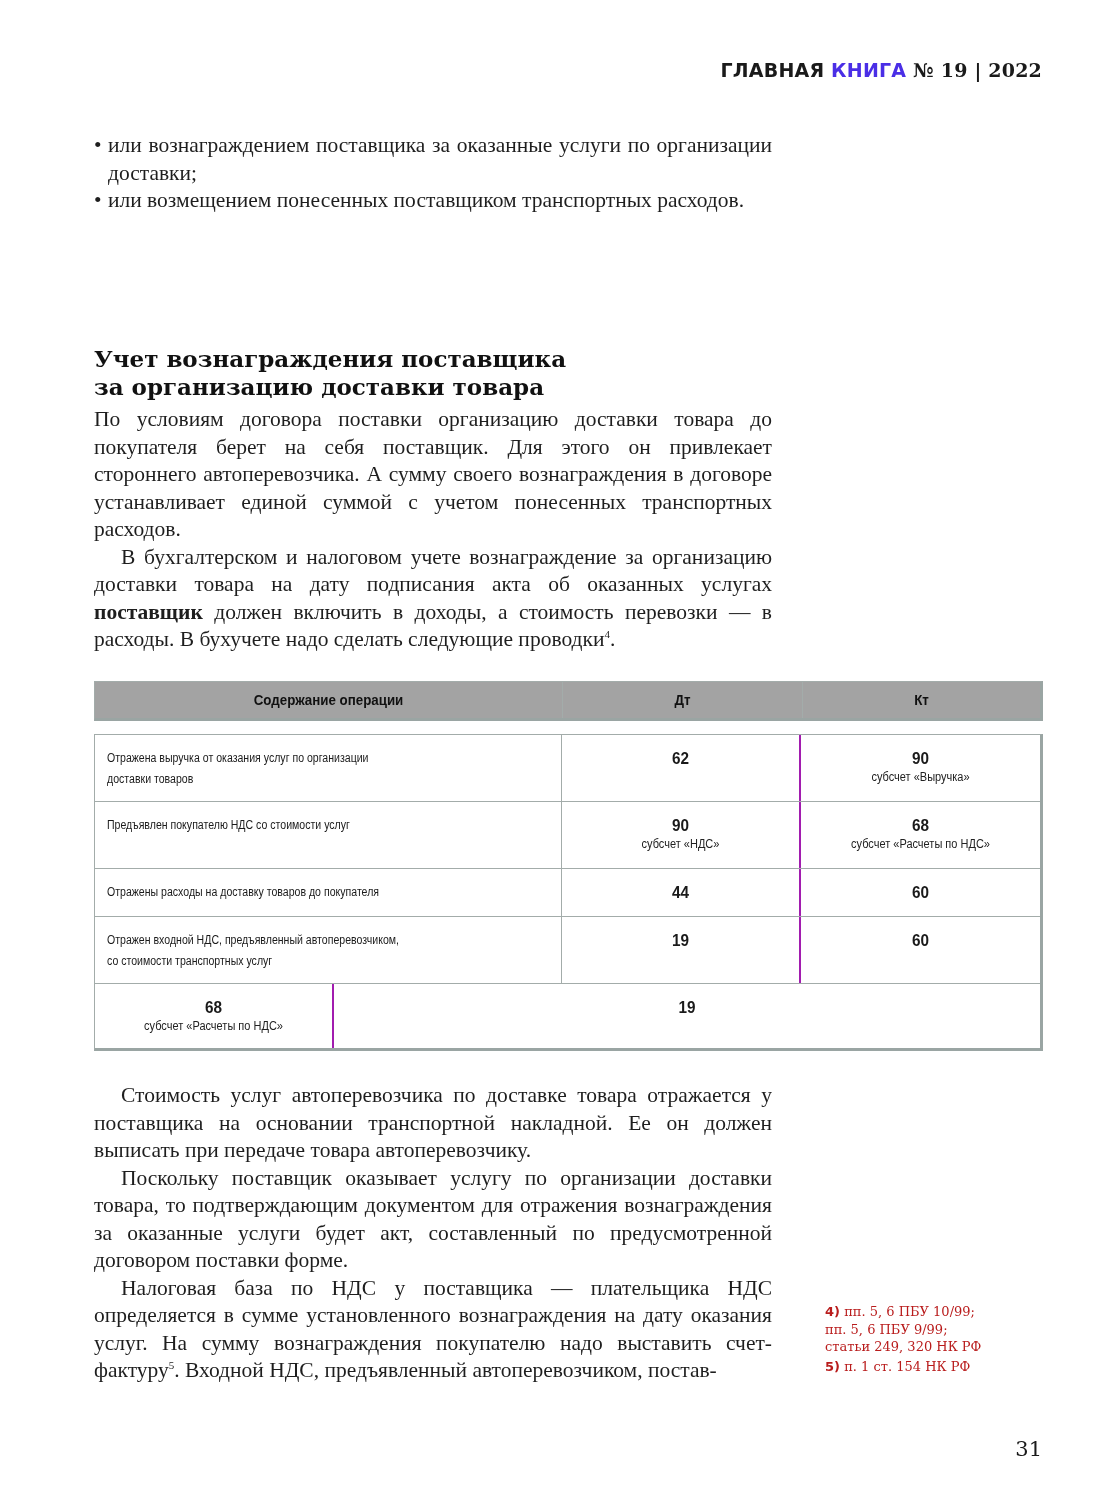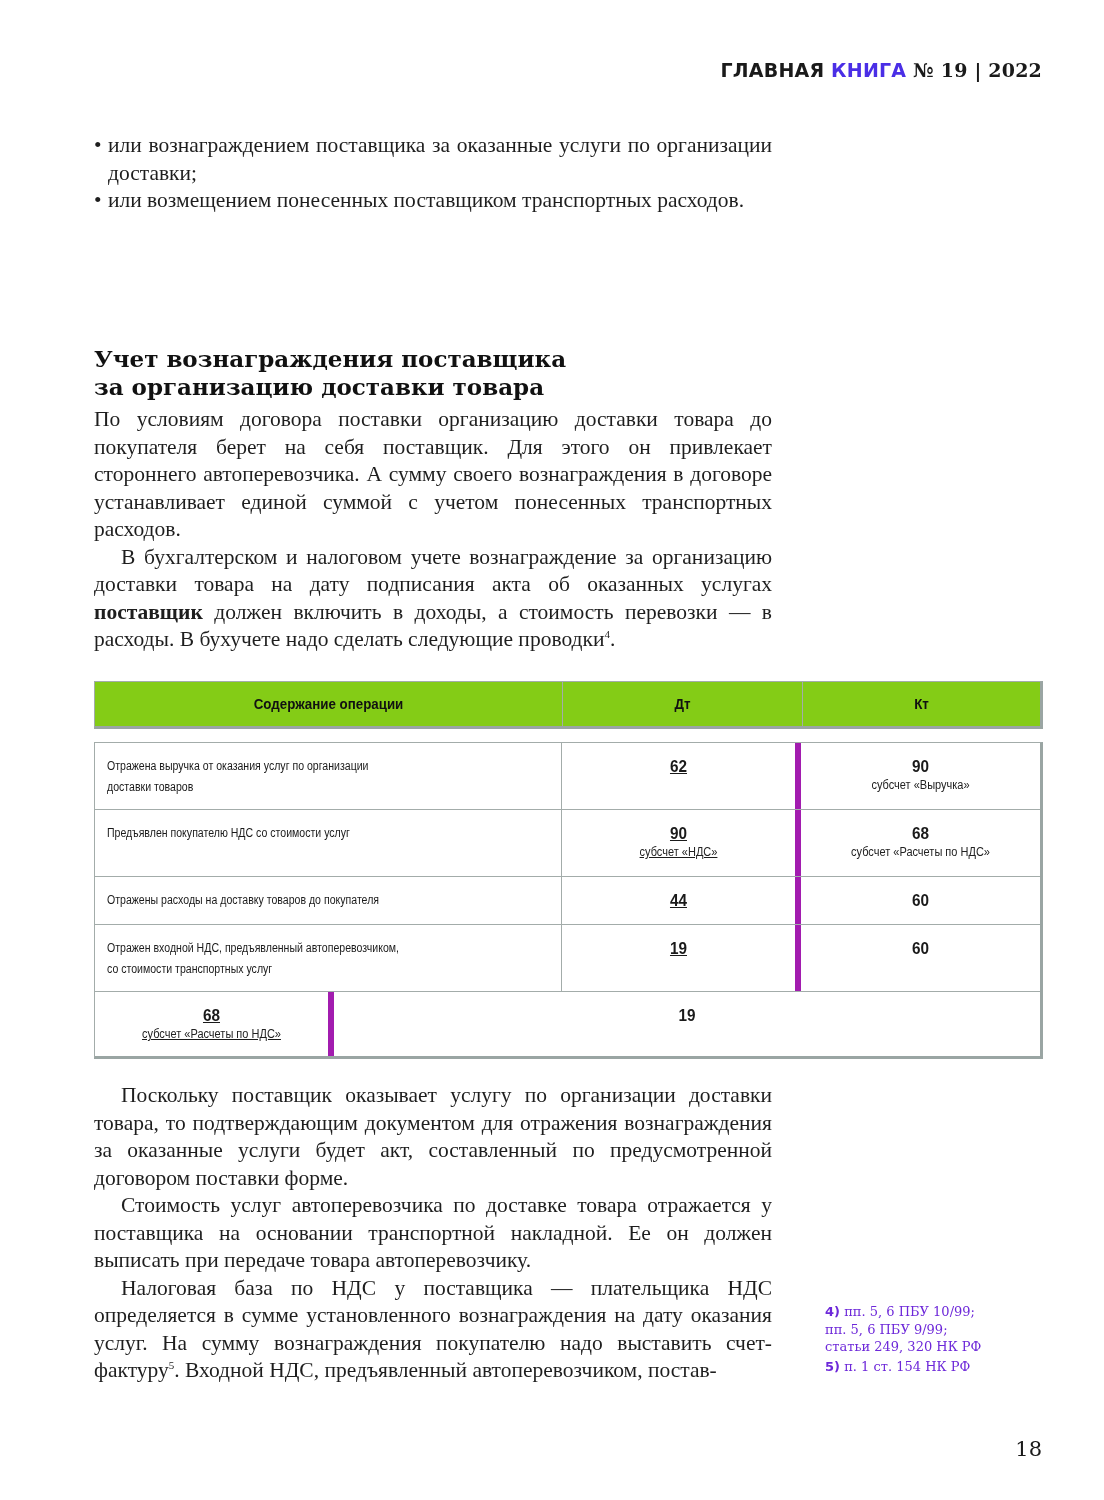--- a/index.html
+++ b/index.html
@@ -26,21 +26,21 @@
   h2 {
     position: absolute; left: 94px; top: 345px; margin: 0; width: 600px;
     font-family: "DejaVu Serif", serif; font-weight: bold; font-size: 23px; line-height: 28px; color: #111;
   }
 
   .sup { font-size: 11px; vertical-align: super; line-height: 0; }
 
   
   .tbl { position: absolute; left: 94px; top: 681px; width: 949px; }
   .thead {
-    display: flex; height: 48px; background: #84cc16;
+    display: flex; height: 40px; background: #a3a3a3;
     border: 1px solid #a3acaa; border-right: 3px solid #9aa5a3; border-bottom: 3px solid #9aa5a3;
     box-sizing: border-box;
   }
   .thead .c {
     display: flex; align-items: center; justify-content: center;
     font-family: "Liberation Sans", sans-serif; font-weight: bold; font-size: 15.5px; color: #111;
     transform: scaleX(0.86);
   }
   .thead .sep { width: 1px; background: #a3acaa; }
   .c1 { width: 467px; }
@@ -54,34 +54,34 @@
   }
   .tr { display: flex; border-top: 1px solid #a3acaa; }
   .tr:first-child { border-top: none; }
   .tr .cell { box-sizing: border-box; padding: 13px 12px 10px 12px; }
   .tr .cell.desc {
     width: 467px; border-right: 1px solid #a3acaa;
     font-family: "Liberation Sans", sans-serif; font-size: 12px; line-height: 21px; color: #1a1a1a;
   }
   .tr .cell.desc span { display: inline-block; transform: scaleX(0.88); transform-origin: left; white-space: pre-line; width: 500px; }
   .tr .cell.acc { text-align: center; }
-  .tr .cell.dt { width: 239px; border-right: 6px solid #a21caf; text-decoration: underline; }
+  .tr .cell.dt { width: 239px; border-right: 2px solid #a21caf; }
   .tr .cell.kt { flex: 1; }
   .acc .n {
     display: block; font-family: "Liberation Sans", sans-serif; font-weight: bold; font-size: 17px; line-height: 21px;
     transform: scaleX(0.9);
   }
   .acc .s {
     display: block; font-family: "Liberation Sans", sans-serif; font-size: 12.5px; line-height: 16px; color: #222;
     transform: scaleX(0.88);
   }
 
   .notes {
     position: absolute; left: 825px; top: 1303px; width: 220px;
-    font-family: "DejaVu Serif", serif; font-size: 13px; line-height: 17.5px; color: #6d28d9;
+    font-family: "DejaVu Serif", serif; font-size: 13px; line-height: 17.5px; color: #b91c1c;
   }
   .notes .n { font-family: "DejaVu Sans", sans-serif; font-weight: bold; }
   .notes .item { margin-bottom: 2px; }
 
   .page-number {
     position: absolute; right: 62px; top: 1437px;
     font-family: "DejaVu Serif", serif; font-size: 21px; color: #1a1a1a;
   }
 </style>
 </head>
@@ -178,31 +178,31 @@
         </div>
       <div class="cell acc kt">
           <span class="n">19</span>
           <span class="s"></span>
         </div>
     </div>
   </div>
 </div>
 
 <div class="col" style="top:1082px;">
+  <p class="p indent">Стоимость услуг автоперевозчика по доставке товара отражается у поставщика на основании транспортной накладной. Ее он должен выписать при передаче товара автоперевозчику.</p>
   <p class="p indent">Поскольку поставщик оказывает услугу по организации доставки товара, то подтверждающим документом для отражения вознаграждения за оказанные услуги будет акт, составленный по предусмотренной договором поставки форме.</p>
-  <p class="p indent">Стоимость услуг автоперевозчика по доставке товара отражается у поставщика на основании транспортной накладной. Ее он должен выписать при передаче товара автоперевозчику.</p>
   <p class="p indent"><span>Налоговая база по НДС у поставщика — плательщика НДС определяется в сумме установленного вознаграждения на дату оказания услуг. На сумму вознаграждения покупателю надо выставить счет-фактуру</span><span class="sup">5</span><span>. Входной НДС, предъявленный автоперевозчиком, постав-</span></p>
 </div>
 
 <div class="notes">
   <div class="item">
     <span class="n">4)</span>
     <span>пп. 5, 6 ПБУ 10/99;</span><br>
     <span>пп. 5, 6 ПБУ 9/99;</span><br>
     <span>статьи 249, 320 НК РФ</span>
   </div>
   <div class="item">
     <span class="n">5)</span>
     <span>п. 1 ст. 154 НК РФ</span>
   </div>
 </div>
 
-<div class="page-number">18</div>
+<div class="page-number">31</div>
 
 </body></html>

